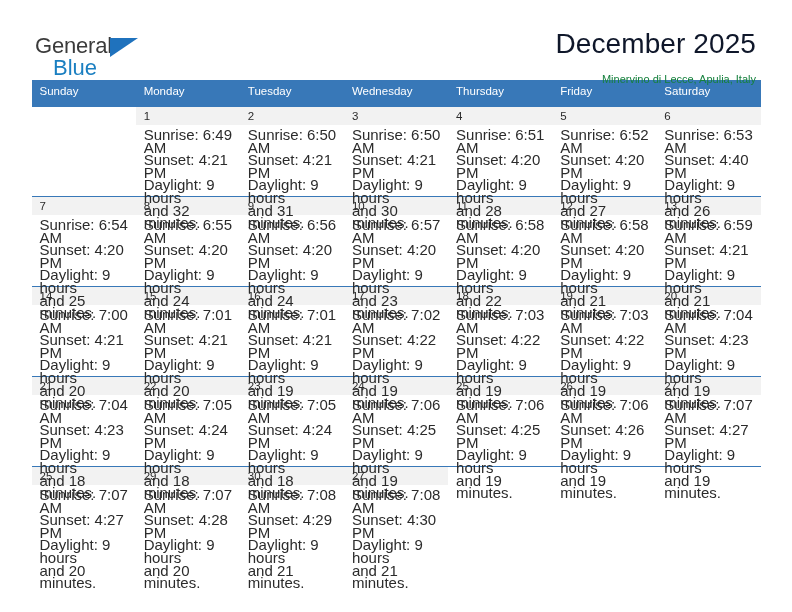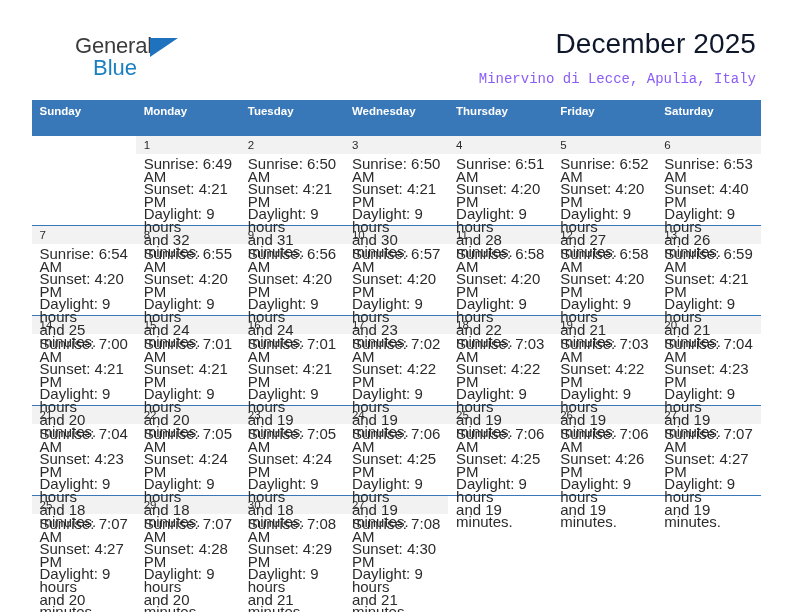--- a/index.html
+++ b/index.html
@@ -16,22 +16,21 @@
     overflow: hidden;
   }
 
   
   .page-header {
     display: flex;
     align-items: flex-start;
     justify-content: space-between;
     padding: 27px 35px 0 35px;
     box-sizing: border-box;
-    height: 100px;
-    margin-left: 40px;
+    height: 80px;
   }
   .brand {
     position: relative;
     width: 120px;
     padding-top: 6px;
   }
   .brand-row {
     position: relative;
     height: 25px;
     line-height: 25px;
@@ -66,42 +65,41 @@
   }
   .cal-title {
     font-size: 28px;
     font-weight: normal;
     color: #0f172a;
     line-height: 34px;
     margin: 0;
     letter-spacing: 0.1px;
   }
   .cal-subtitle {
-    font-size: 14px;
-    color: #8b5cf6;
+    font-size: 11px;
+    color: #15803d;
     line-height: 20px;
     margin: 8px 0 0 0;
     font-weight: normal;
-    font-family: Liberation Mono, monospace;
   }
 
   
   .calendar {
     width: 729px;
     margin: 0 auto;
     border-collapse: collapse;
     table-layout: fixed;
   }
   .calendar th {
     background: #3878b8;
     color: #ffffff;
     font-size: 11.5px;
-    font-weight: bold;
+    font-weight: normal;
     text-align: left;
-    padding: 5px 0 19px 8px;
+    padding: 5px 0 10px 8px;
     height: 19px;
     box-sizing: border-box;
     border: none;
   }
   .calendar td {
     vertical-align: top;
     padding: 0;
     border: none;
     width: 104.14px;
   }

